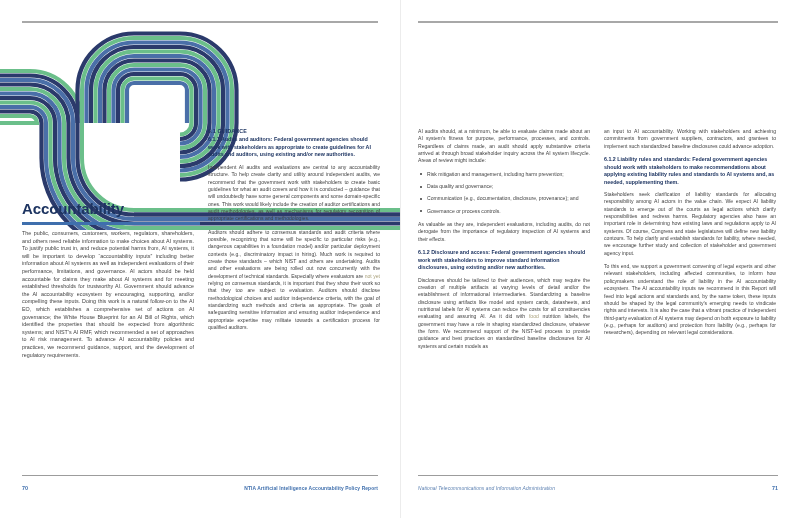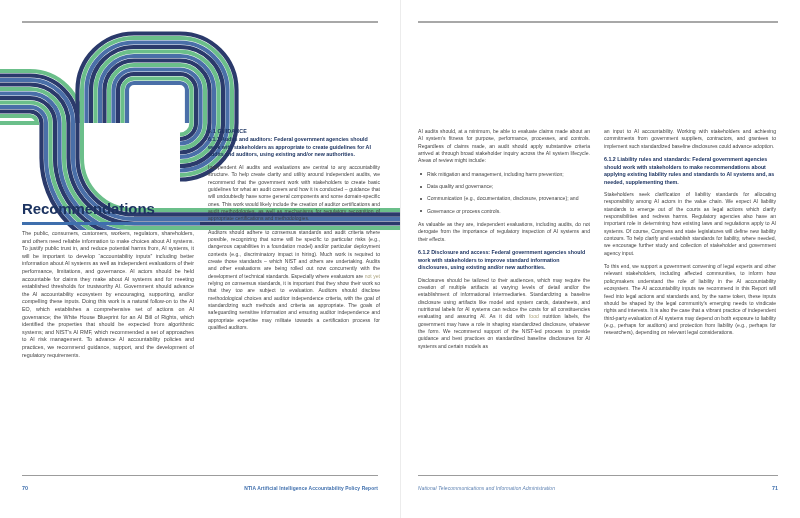--- a/index.html
+++ b/index.html
@@ -111,21 +111,21 @@
 
           <g>
             <path d="M254,180 H520" stroke="#6bbf8a" stroke-width="4"></path>
             <path d="M254,184.5 H520" stroke="#2b3a6b" stroke-width="4.2"></path>
             <path d="M254,189 H520" stroke="#4a6fa8" stroke-width="4.2"></path>
           </g>
         </g>
       </svg>
     </div>
 
-    <div class="heading">Recommendations</div>
+    <div class="heading">Accountability</div>
     <div class="headrule"></div>
 
     <div class="cols">
       <div class="col col-1">
         <p class="intro">The public, consumers, customers, workers, regulators, shareholders, and others need reliable information to make choices about AI systems. To justify public trust in, and reduce potential harms from, AI systems, it will be important to develop “accountability inputs” including better information about AI systems as well as independent evaluations of their performance, limitations, and governance. AI actors should be held accountable for claims they make about AI systems and for meeting established thresholds for trustworthy AI. Government should advance the AI accountability ecosystem by encouraging, supporting, and/or compelling these inputs. Doing this work is a natural follow-on to the AI EO, which establishes a comprehensive set of actions on AI governance; the White House Blueprint for an AI Bill of Rights, which identified the properties that should be expected from algorithmic systems; and NIST’s AI RMF, which recommended a set of approaches to AI risk management. To advance AI accountability policies and practices, we recommend guidance, support, and the development of regulatory requirements.</p>
       </div>
 
       <div class="col col-2">
         <div class="sec-h">6.1 GUIDANCE</div>
         <div class="sub-h">6.1.1 Audits and auditors: Federal government agencies should work with stakeholders as appropriate to create guidelines for AI audits and auditors, using existing and/or new authorities.</div>

